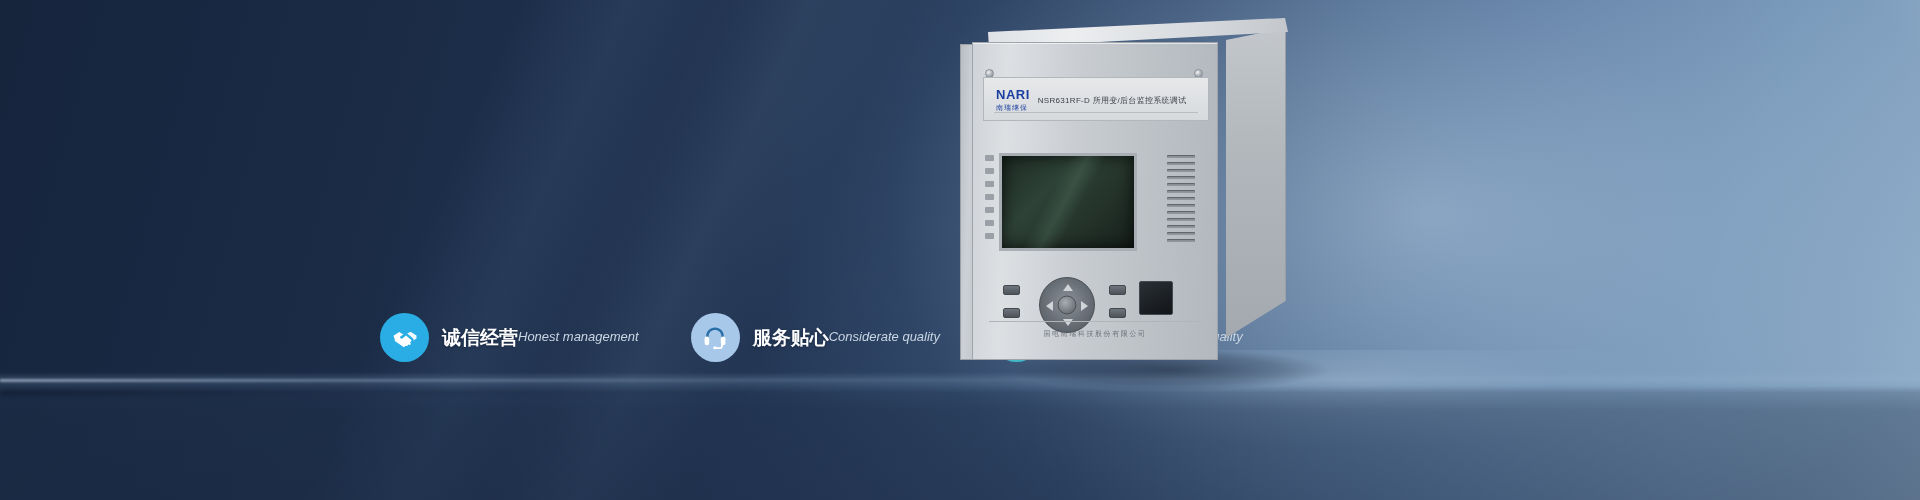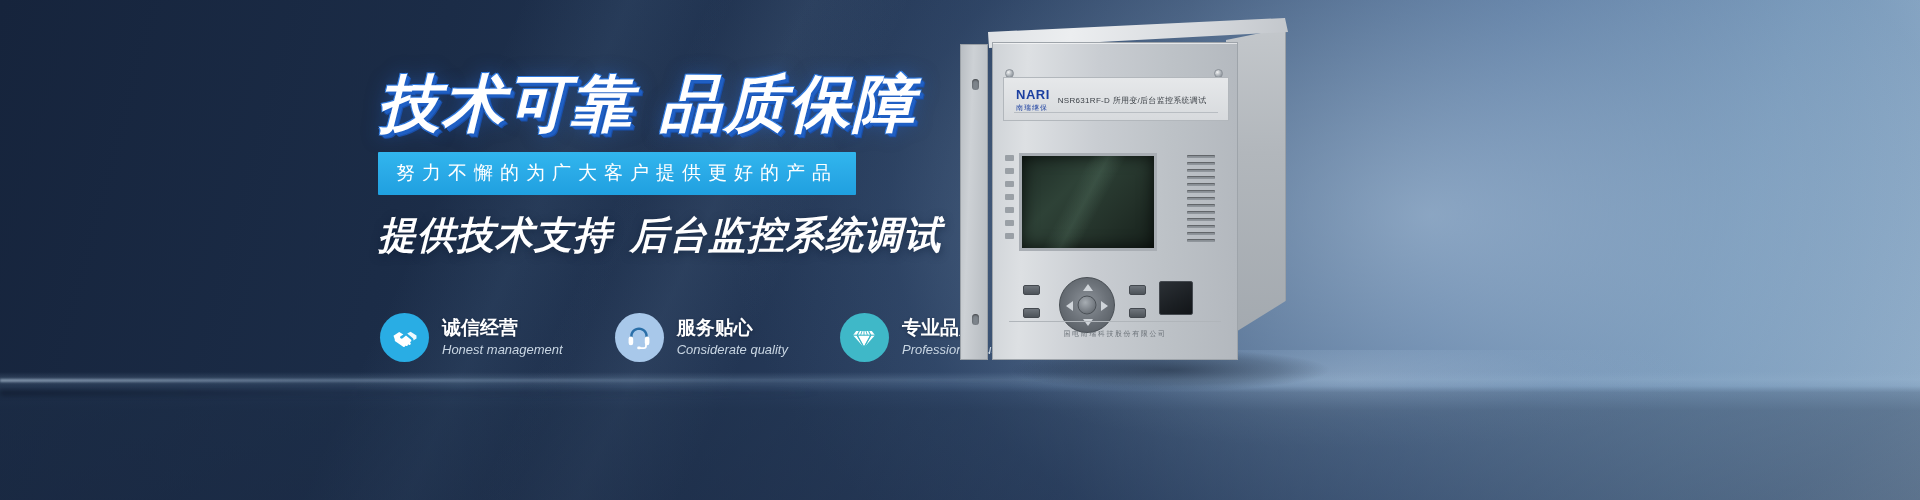--- a/index.html
+++ b/index.html
@@ -98,21 +98,21 @@
     position:absolute; left:380px; top:313px;
     display:flex; align-items:center; gap:52px;
   }
   .feature { display:flex; align-items:center; gap:13px; }
   .feat-icon {
     width:49px; height:49px; border-radius:50%;
     display:flex; align-items:center; justify-content:center;
     flex:0 0 auto;
   }
   .feat-icon svg { display:block; }
-  .feat-text { display:flex; flex-direction:column; justify-content:flex-start; }
+  .feat-text { display:flex; flex-direction:row; justify-content:flex-start; }
   .feat-cn {
     font-size:19px; font-weight:bold; color:#ffffff;
     line-height:1.25; white-space:nowrap;
     text-shadow:0 1px 3px rgba(8,20,40,0.5);
   }
   .feat-en {
     font-size:13px; color:#c9d6e3; line-height:1.4;
     white-space:nowrap; margin-top:2px;font-style:italic;
   }
 
@@ -133,21 +133,21 @@
     clip-path:polygon(0 12px, 100% 0, 100% 88%, 0 100%);
     border-right:1px solid #9aa0a6;
   }
   .dev-top {
     position:absolute; left:28px; top:0px;
     width:300px; height:38px;
     background:linear-gradient(100deg,#dfe2e5 0%,#eceef0 28%,#d6d9dd 70%,#c2c6cb 100%);
     clip-path:polygon(0 14px, 99% 0, 100% 14px, 1px 30px);
   }
   .dev-body {
-    position:absolute; left:32px; top:24px;
+    position:absolute; left:12px; top:24px;
     width:246px; height:318px;
     background:linear-gradient(92deg,#cfd3d7 0%,#dde0e3 14%,#c9cdd2 42%,#bdc2c7 70%,#b3b8be 100%);
     border:1px solid #9ea4aa;
     box-shadow:inset 0 1px 0 rgba(255,255,255,0.6);
   }
   
   .dev-ear {
     position:absolute; left:0px; top:26px;
     width:28px; height:316px;
     background:linear-gradient(92deg,#b9bec3 0%,#cdd1d5 35%,#b6bbc0 100%);
@@ -269,34 +269,20 @@
 
 <div class="banner">
 
   <div class="bg-sheen"></div>
   <div class="bg-sheen2"></div>
   <div class="floor-glow"></div>
   <div class="horizon"></div>
   <div class="horizon-streak"></div>
   <div class="horizon-streak2"></div>
 
-  <div class="copy">
-
-    <div class="headline">
-      <span>技术可靠</span><span class="gap"></span><span>品质保障</span>
-    </div>
-
-    <div class="subbar">
-      <div class="subbar-text">努力不懈的为广大客户提供更好的产品</div>
-    </div>
-
-    <div class="headline2">
-      <span>提供技术支持</span><span class="gap"></span><span>后台监控系统调试</span>
-    </div>
-  </div>
 
   <div class="features">
 
     <div class="feature">
       <div class="feat-icon" style="background:#29ade4;">
         <span>
           <svg width="28" height="28" viewBox="0 0 28 28">
             <path d="M2.5 11.8 L8.2 8.0 L12.4 10.4 L9.6 12.3 C8.9 12.8 8.9 13.8 9.6 14.3 C10.2 14.8 11.1 14.7 11.7 14.2 L15.0 11.6 L19.8 15.4 C20.6 16.0 20.6 17.0 19.9 17.6 L19.0 18.3 L19.4 18.7 C20.0 19.3 19.9 20.2 19.2 20.7 C18.6 21.2 17.8 21.1 17.3 20.6 L17.0 20.3 L16.9 20.9 C16.7 21.8 15.7 22.3 14.9 21.9 L14.3 21.5 L14.2 22.0 C14.0 22.9 13.0 23.3 12.2 22.8 L4.6 17.6 C3.9 17.1 3.6 16.3 3.8 15.5 Z" fill="#ffffff"></path>
             <path d="M25.5 11.5 L19.6 7.7 L16.2 9.6 L21.6 13.9 C22.4 14.5 22.7 15.5 22.4 16.4 L25.5 14.6 Z" fill="#ffffff" opacity="0.92"></path>
           </svg>

